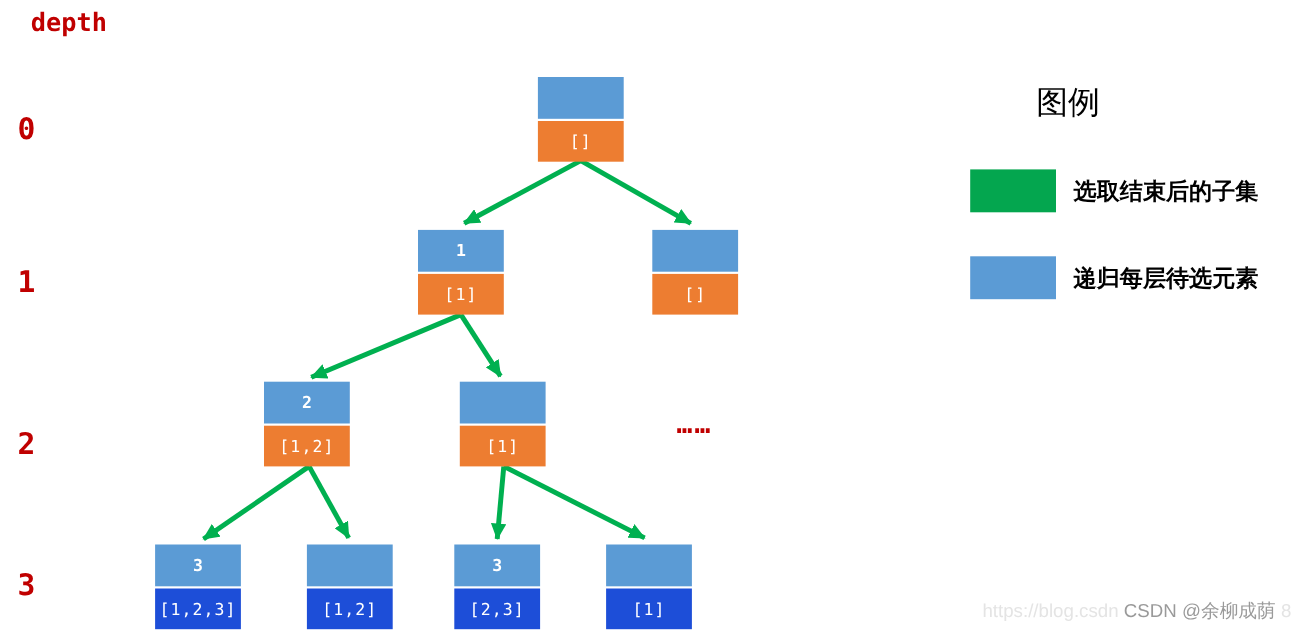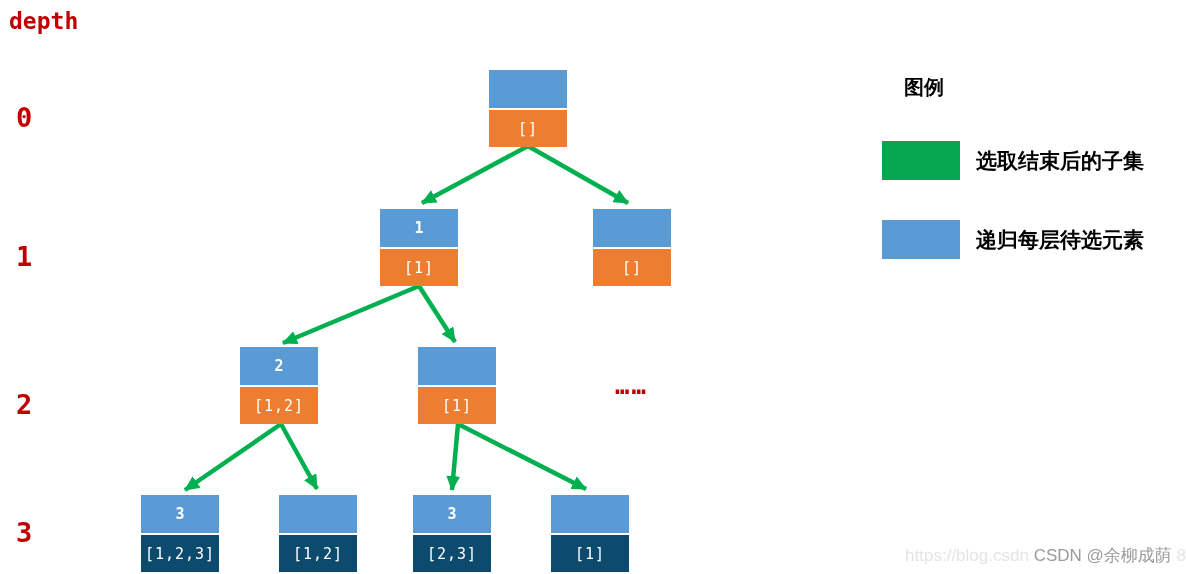--- a/index.html
+++ b/index.html
@@ -2,21 +2,21 @@
 <html><head>
 <meta charset="utf-8">
 <style>
   html,body{margin:0;padding:0;background:#fff;}
   .canvas{
     position:relative;width:1186px;height:574px;background:#ffffff;
     overflow:hidden;font-family:"Liberation Sans",sans-serif;
   }
   
   .depth-title{
-    position:absolute;left:9px;top:8px;
+    position:absolute;left:28px;top:8px;
     font-family:"DejaVu Sans Mono",monospace;font-weight:bold;
     font-size:23px;color:#c00000;
   }
   .depth-label{
     position:absolute;left:16px;
     font-family:"DejaVu Sans Mono",monospace;font-weight:bold;
     font-size:27px;color:#c00000;
   }
   
   .node{position:absolute;width:78px;}
@@ -28,44 +28,44 @@
     height:38px;background:#5b9bd5;margin-bottom:2px;
     font-family:"DejaVu Sans Mono",monospace;font-weight:bold;
     font-size:15px;color:#ffffff;
   }
   .node .subset{
     height:37px;
     font-family:"DejaVu Sans Mono",monospace;
     font-size:15px;color:#ffffff;letter-spacing:1px;
   }
   .node .subset.pending{background:#ed7d31;}
-  .node .subset.final{background:#0c4a6e;}
+  .node .subset.final{background:#1d4ed8;}
   
   .arrows{position:absolute;left:0;top:0;pointer-events:none;}
   
   .ellipsis{
     position:absolute;left:615px;top:372px;
     font-family:"DejaVu Sans Mono",monospace;font-weight:bold;
     font-size:24px;color:#c00000;letter-spacing:2px;
   }
   
   .legend{position:absolute;left:882px;top:74px;width:300px;}
   .legend-title{
-    font-size:20px;font-weight:bold;color:#000;margin-left:22px;
+    font-size:29px;font-weight:normal;color:#000;margin-left:60px;
   }
   .legend-row{display:flex;align-items:center;margin-top:40px;}
   .legend-row .swatch{width:78px;height:39px;flex:0 0 78px;}
   .swatch.blue{background:#5b9bd5;}
   .swatch.green{background:#04a64f;}
   .legend-row .lg-label{
     margin-left:16px;font-size:21px;font-weight:bold;color:#000;white-space:nowrap;
   }
   
   .watermark{
-    position:absolute;right:0;top:544px;font-size:17px;white-space:nowrap;
+    position:absolute;right:12px;top:544px;font-size:17px;white-space:nowrap;
   }
   .watermark .wm-url{color:#e4e4e4;}
   .watermark .wm-handle{color:#9a9a9a;}
   .watermark .wm-trail{color:#e4e4e4;}
 </style>
 </head>
 <body>
 
 <div class="canvas">
 

